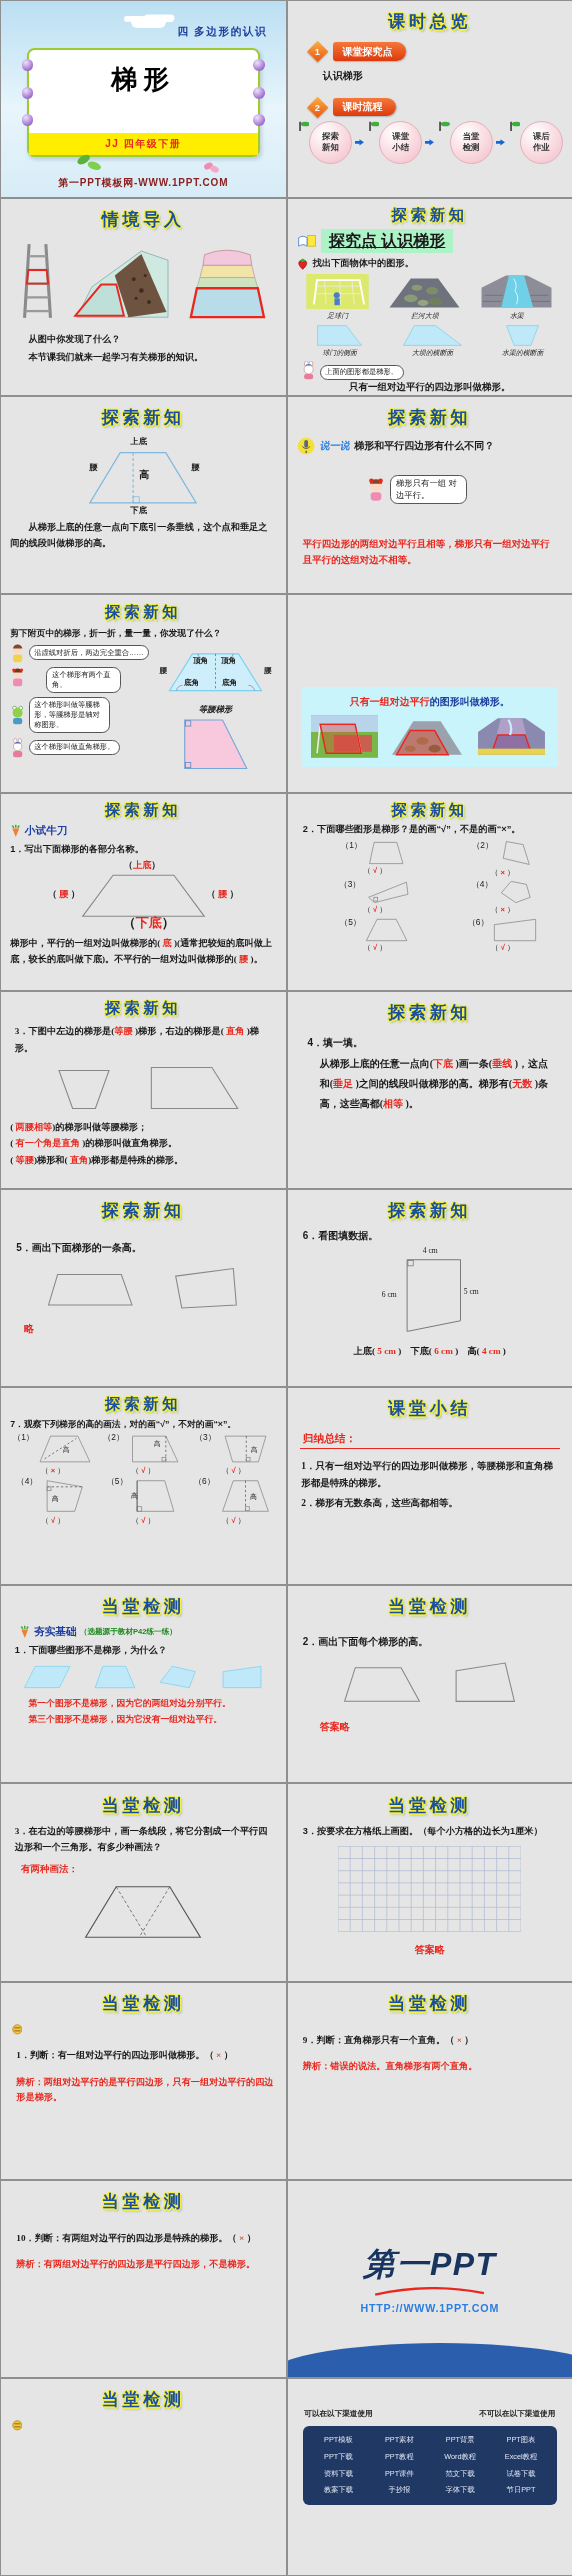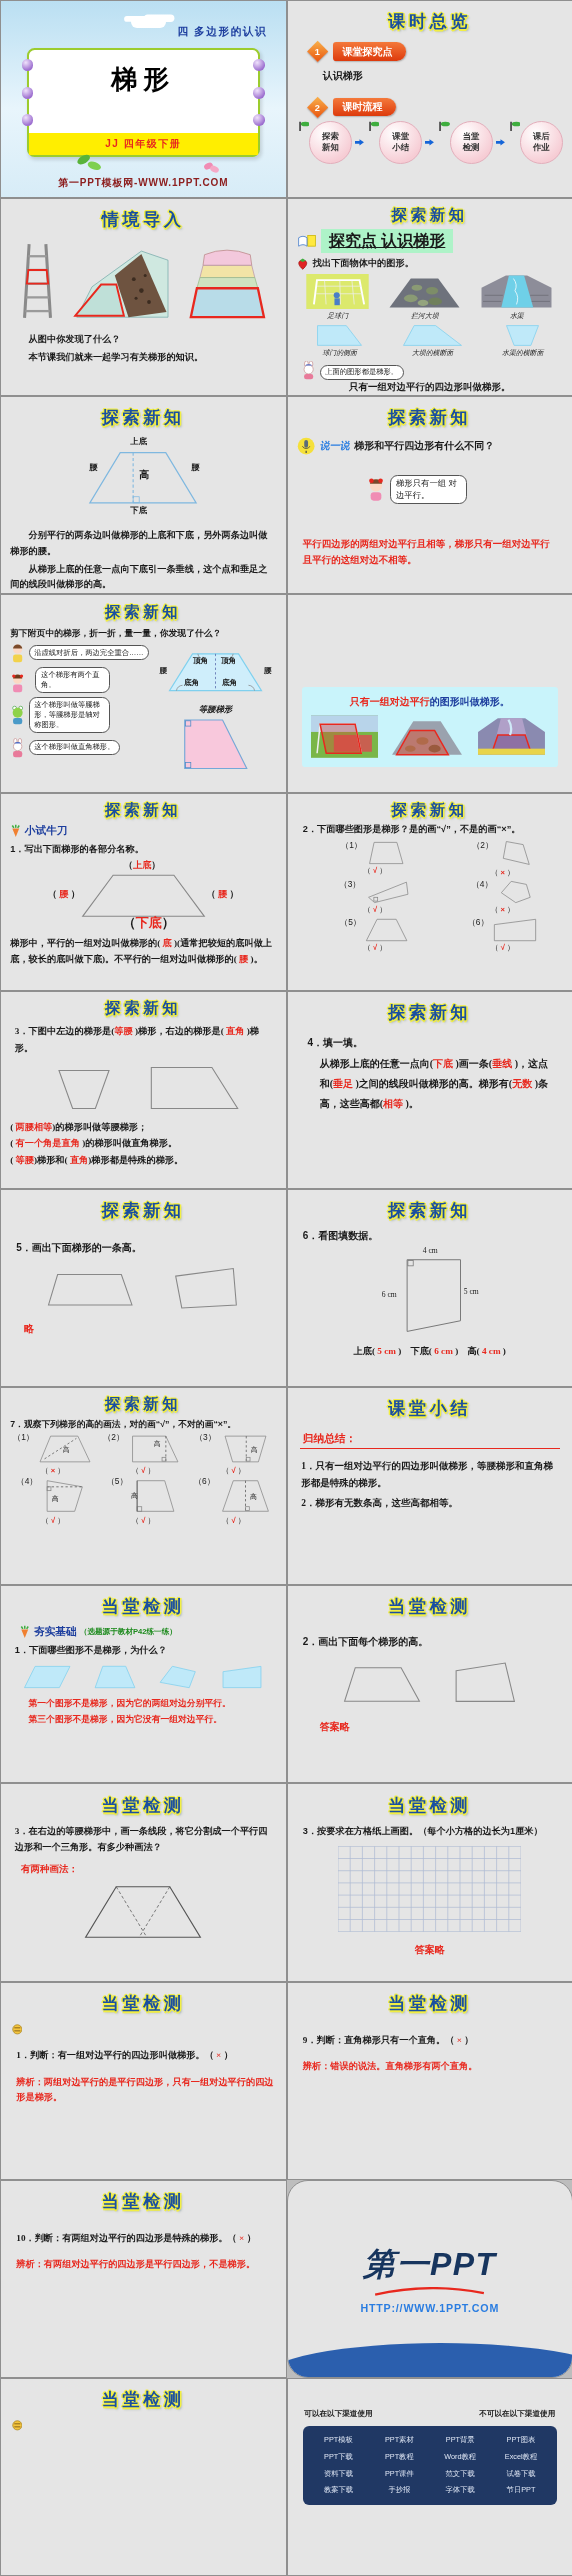--- a/index.html
+++ b/index.html
@@ -47,21 +47,21 @@
   .ansline{text-align:center;font-size:7.6px;margin-top:-1.5px;}
   .grid3{display:grid;grid-template-columns:repeat(3,1fr);gap:0 4.6px;}
   
   .s8-box{position:absolute;left:5%;width:90%;top:92px;background:#c9f4fb;border-radius:3.1px;padding:7.6px 4.6px 6.1px;box-sizing:border-box;}
   .s8-banner{text-align:center;font-size:10px;font-weight:bold;margin-bottom:6.1px;font-family:"Liberation Serif",serif;}
   
   .sum-head{color:#e8281e;font-weight:bold;font-size:10.7px;margin:12.2px 0 1.5px 6.1px;}
   .sum-hr{border:none;border-top:1.5px solid #e8281e;margin:0 3.1px 9.2px;}
   .sum-p{font-size:9.5px;font-weight:bold;line-height:1.8;margin:3.1px 4.6px;font-family:"Liberation Serif",serif;}
   
-  .s24{display:flex;flex-direction:column;align-items:center;justify-content:center;border-radius:21px;}
+  .s24{display:flex;flex-direction:column;align-items:center;justify-content:center;}
   .logo-big{font-size:32px;font-weight:900;font-style:italic;color:#17355e;letter-spacing:1.5px;}
   .logo-url{font-size:10.7px;font-weight:bold;color:#2a7de1;margin-top:6.1px;letter-spacing:0.8px;}
   .wave1{position:absolute;bottom:-35px;left:-23px;width:351px;height:69px;border-radius:50%;background:#2b5fae;}
   .wave2{position:absolute;bottom:-44px;left:46px;width:351px;height:69px;border-radius:50%;background:#9dc6f0;}
   
   .s26-heads{display:flex;justify-content:space-between;margin:26px 7.6px 6.1px;font-size:7.6px;font-weight:bold;color:#222;}
   .s26-panel{margin:0 6.1px;background:#203864;border-radius:6.1px;padding:9.2px 7.6px;display:grid;grid-template-columns:repeat(4,1fr);gap:6.9px 4.6px;}
   .s26-panel span{color:#dfe7f5;font-size:7.3px;text-align:center;}
   .qline{font-size:9.2px;font-weight:bold;line-height:1.8;font-family:"Liberation Serif",serif;}
   .aline{font-size:9.2px;font-weight:bold;line-height:1.7;color:#e8281e;margin-top:10.7px;font-family:"Liberation Serif",serif;}
@@ -292,21 +292,20 @@
         <polygon points="75,22 135,22 175,88 35,88" fill="none" stroke="#7fb8e0" stroke-width="1.6"></polygon>
         <line x1="92" y1="22" x2="92" y2="88" stroke="#7fb8e0" stroke-width="1.4" stroke-dasharray="4 3"></line>
         <rect x="92" y="80" width="8" height="8" fill="none" stroke="#7fb8e0"></rect>
       </svg>
       <span class="dlab" style="left:67px;top:0">上底</span>
       <span class="dlab" style="left:26px;top:26px">腰</span>
       <span class="dlab" style="left:76px;top:32px;font-size:10px">高</span>
       <span class="dlab" style="left:128px;top:26px">腰</span>
       <span class="dlab" style="left:67px;top:69px">下底</span>
     </div>
-    <div class="p-indent" style="margin-top:10.7px">分别平行的两条边叫做梯形的上底和下底，另外两条边叫做梯形的腰。</div>
     <div class="p-indent">从梯形上底的任意一点向下底引一条垂线，这个点和垂足之间的线段叫做梯形的高。</div>
   </section>
 
   <section class="slide">
     <div class="stitle">探索新知</div>
     <div style="display:flex;align-items:center;gap:4.6px;margin:7.6px 0">
       <svg width="18.3" height="18.3" viewBox="0 0 24 24">
           <circle cx="12" cy="12" r="11" fill="#f5e03a"></circle>
           <rect x="9.5" y="4" width="5" height="10" rx="2.5" fill="#5a6a7a"></rect>
           <path d="M7 12 a5.5 5.5 0 0 0 10 0" stroke="#444" fill="none"></path>
@@ -334,21 +333,21 @@
     <div style="display:flex;gap:4.6px;margin-top:3.1px">
       <div style="flex:1.15;display:flex;flex-direction:column;gap:4.6px">
         <div style="display:flex;gap:3.1px;align-items:center">
           <svg width="15.3" height="20" viewBox="0 0 20 26">
               <circle cx="10" cy="8" r="6" fill="#fcd9c4"></circle>
               <path d="M4 7 a6 5 0 0 1 12 0" fill="#7a4a2a"></path>
               <rect x="4" y="15" width="12" height="10" rx="3" fill="#f2d24b"></rect>
             </svg>
           <span class="bubble">沿虚线对折后，两边完全重合……</span>
         </div>
-        <div style="display:flex;gap:10px;align-items:flex-end">
+        <div style="display:flex;gap:21px;align-items:flex-start">
           <svg width="15.3" height="20" viewBox="0 0 20 26">
               <circle cx="10" cy="8" r="6" fill="#fcd9c4"></circle>
               <path d="M4 7 a6 5 0 0 1 12 0" fill="#6a3a1a"></path>
               <circle cx="5" cy="4" r="2.2" fill="#e8281e"></circle>
               <circle cx="15" cy="4" r="2.2" fill="#e8281e"></circle>
               <rect x="4" y="15" width="12" height="10" rx="3" fill="#f08cb4"></rect>
             </svg>
           <span class="bubble" style="width:63px">这个梯形有两个直角。</span>
         </div>
         <div style="display:flex;gap:3.1px;align-items:center">

